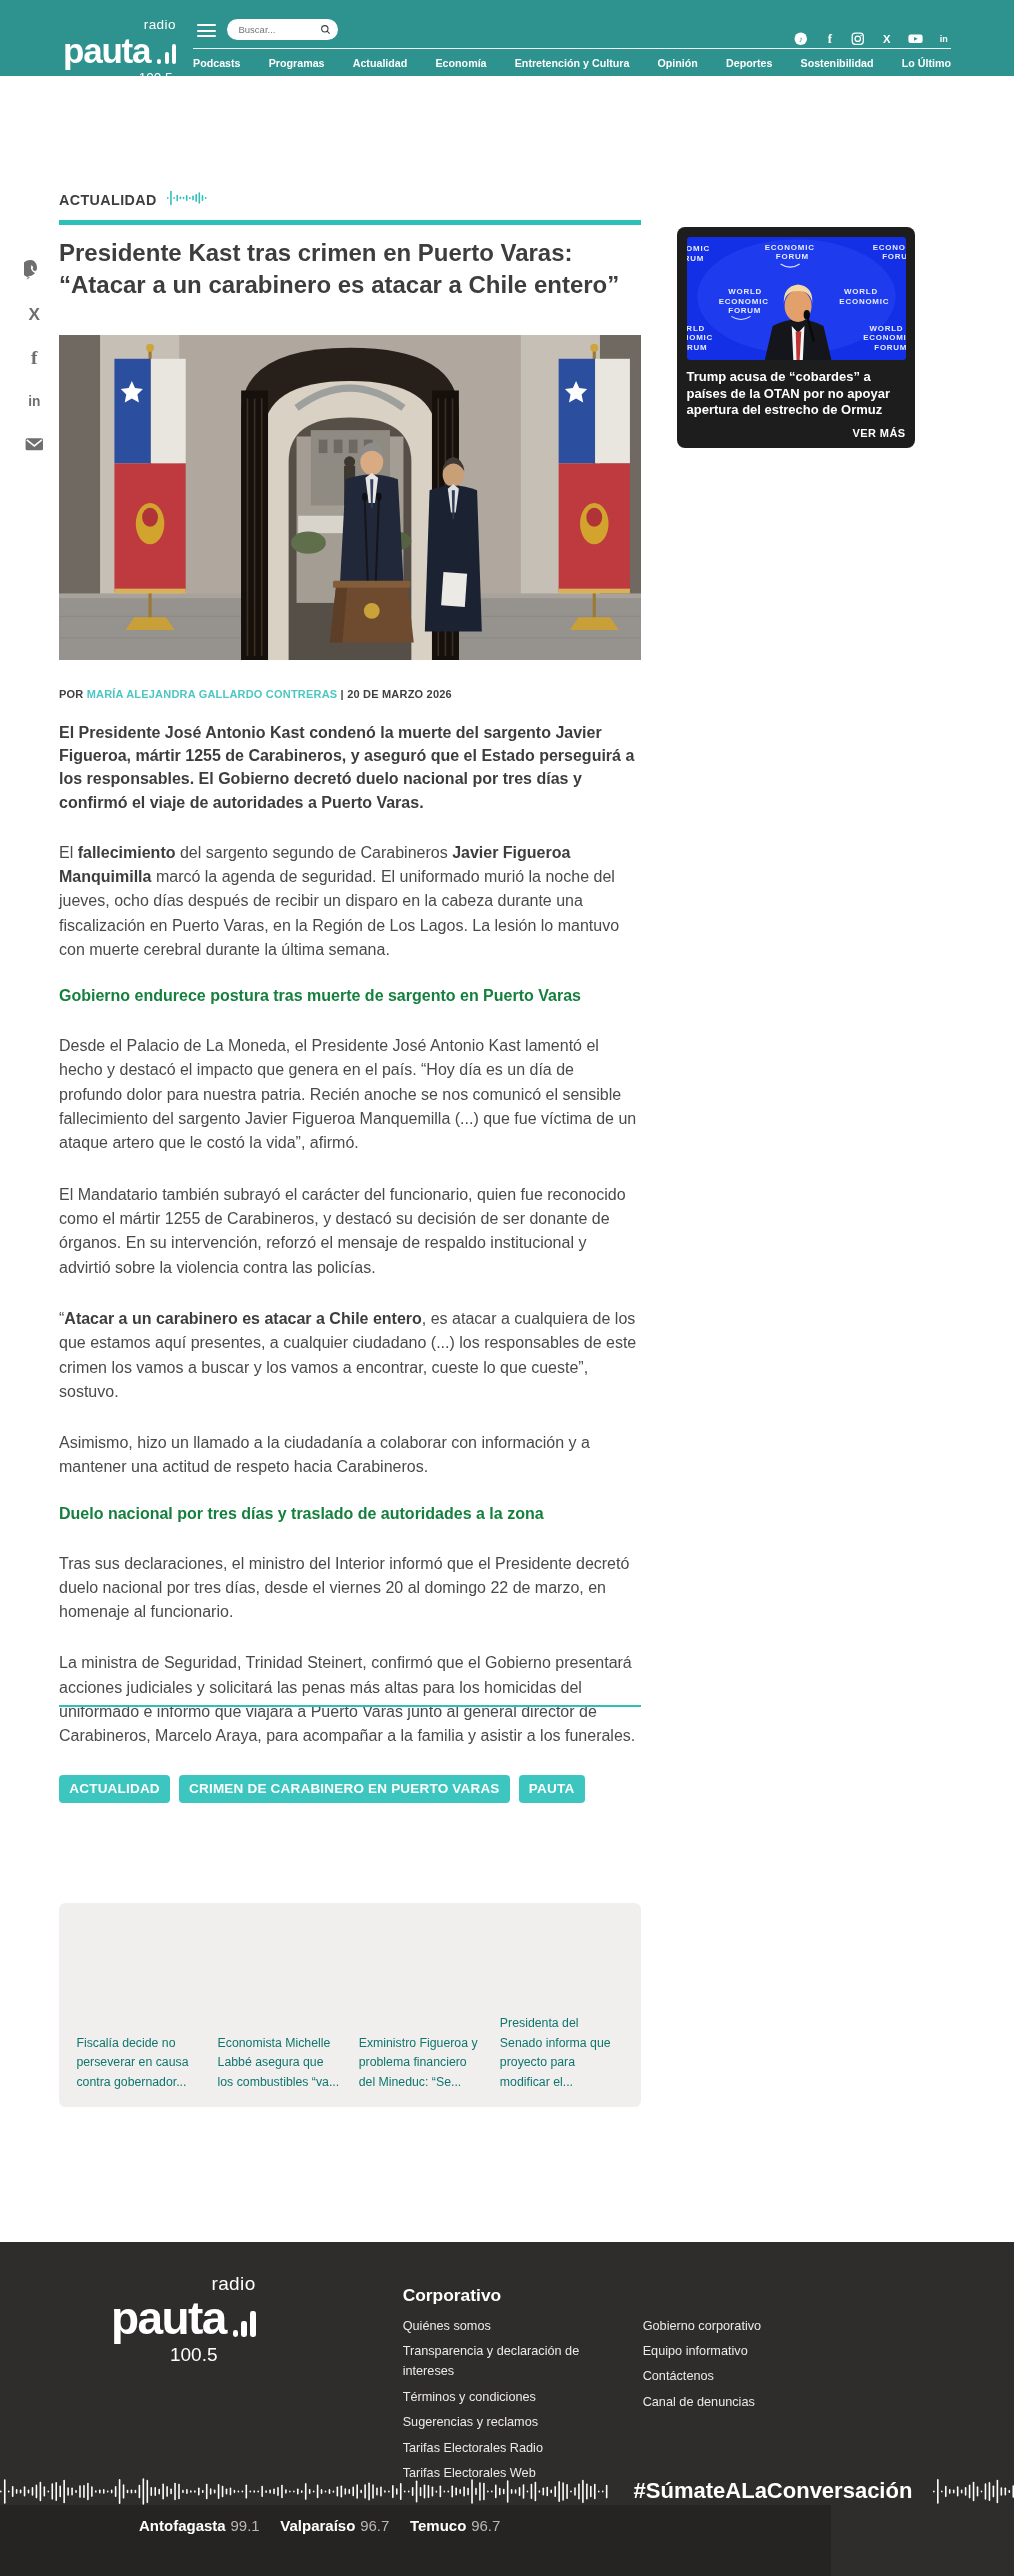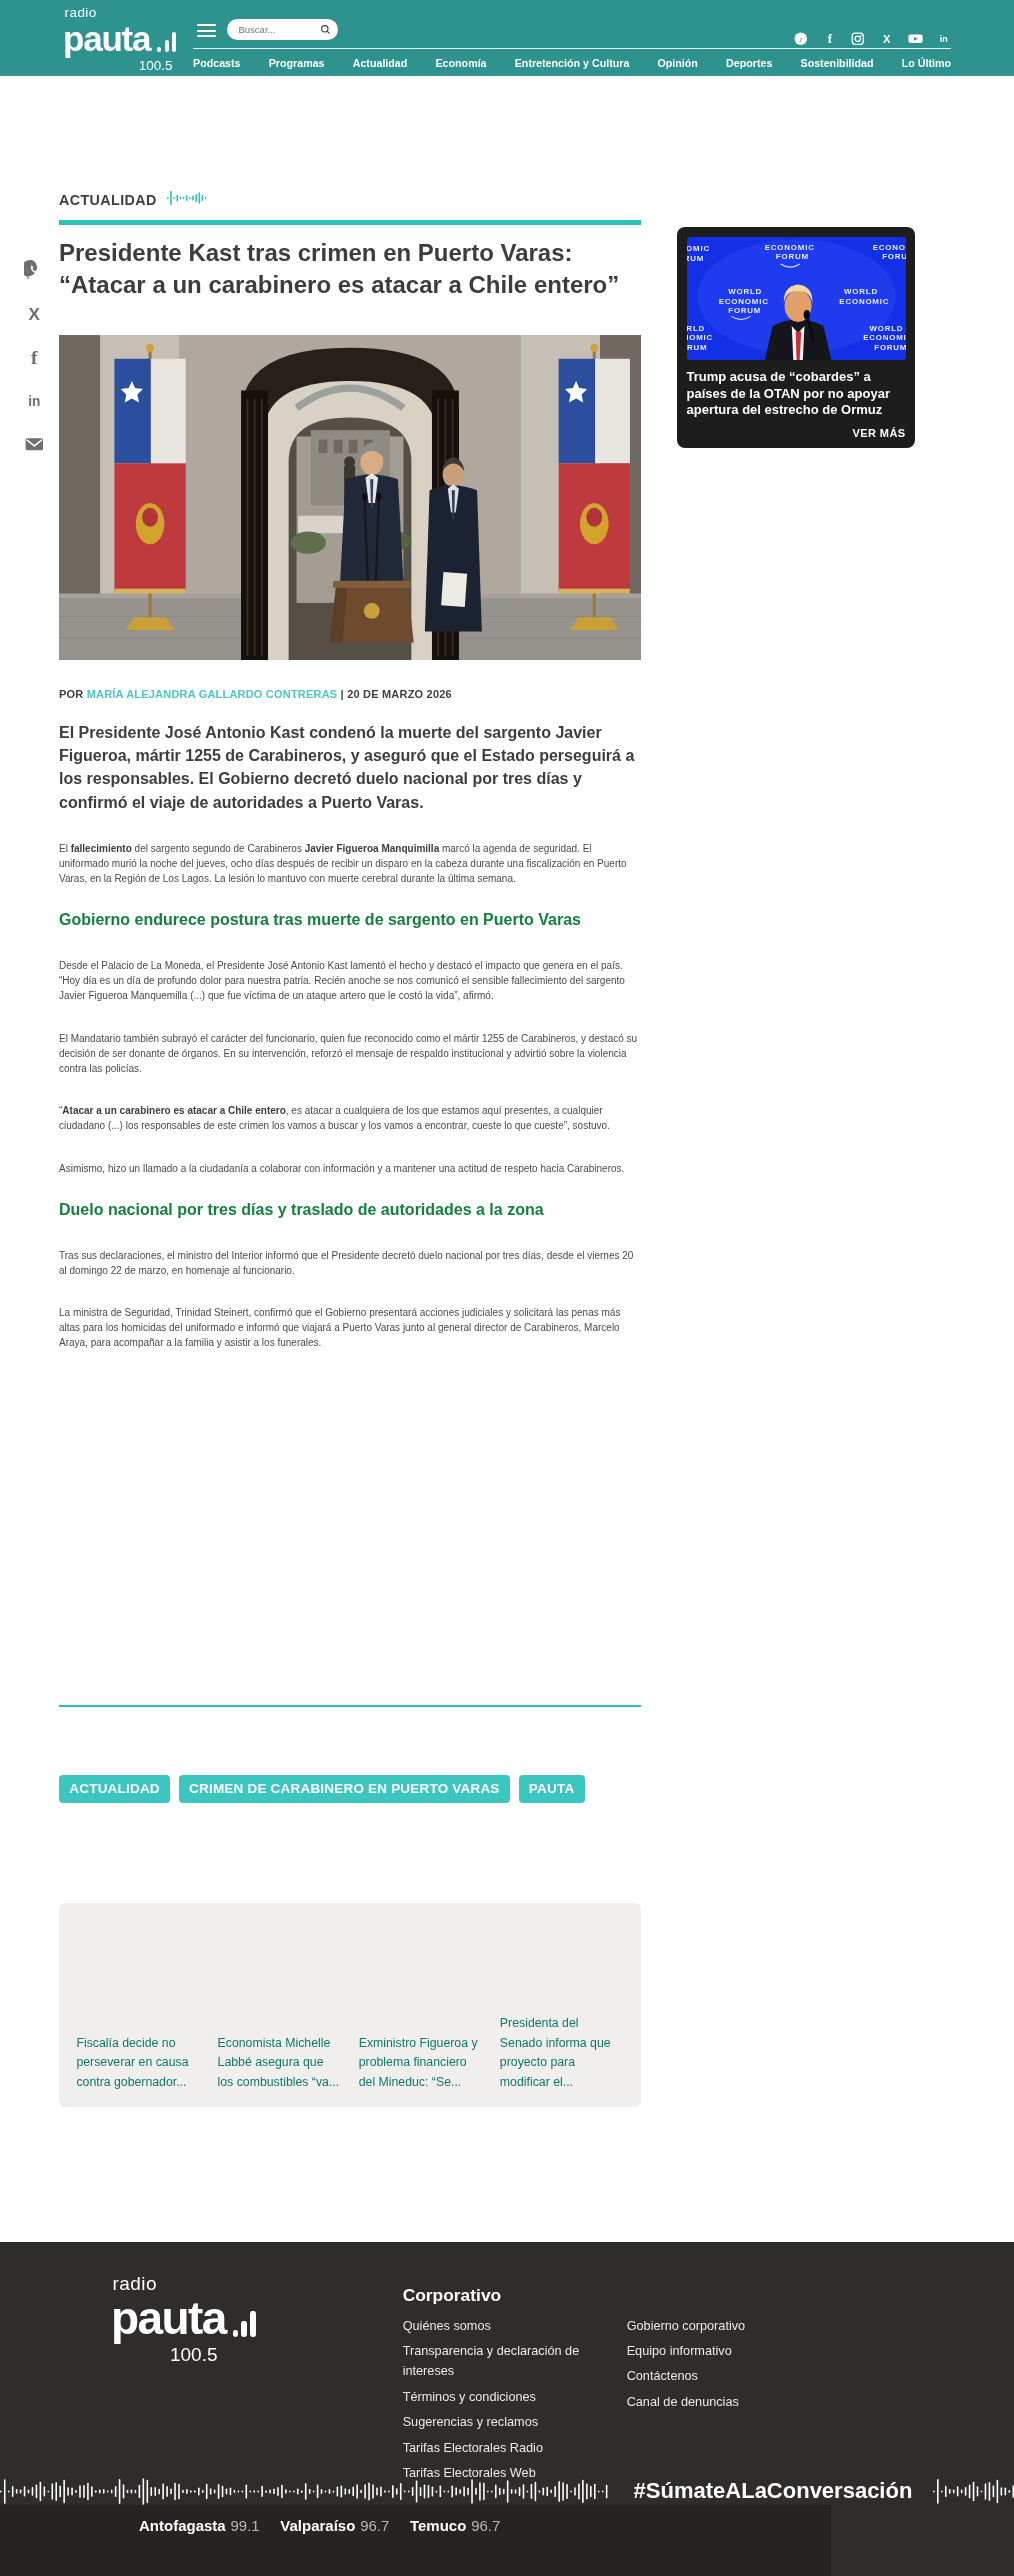--- a/index.html
+++ b/index.html
@@ -1,21 +1,21 @@
 <!DOCTYPE html>
 <html lang="es" style="font-size:12.7px"><head>
 <meta charset="utf-8">
 <style>
   html,body{margin:0;padding:0;background:#fff;}
   body{font-family:"Liberation Sans",sans-serif;}
   .page{width:1014px;height:2576px;margin:0 auto;position:relative;background:#fff;overflow:hidden;}
 
   
   .site-header{position:relative;height:76px;background:#2e938f;}
-  .logo{position:absolute;left:63px;top:6px;color:#fff;display:flex;flex-direction:column;line-height:1;cursor:pointer;}
+  .logo{position:absolute;left:63px;top:18px;color:#fff;display:flex;flex-direction:column;line-height:1;cursor:pointer;text-align:right;}
   .lg-radio{font-size:13.5px;font-weight:400;letter-spacing:0.4px;margin-left:1.6px;}
   .lg-row{display:flex;align-items:flex-end;margin-top:1.6px;}
   .lg-name{font-size:35px;font-weight:bold;letter-spacing:-1.2px;}
   .lg-bars{display:flex;align-items:flex-end;gap:3.2px;margin:0 0 4px 7.1px;}
   .lg-bars i{display:block;background:#fff;border-radius:2.4px;width:4px;}
   .lg-bars .b1{height:5.5px}.lg-bars .b2{height:12px}.lg-bars .b3{height:20px}
   .lg-freq{font-size:13.5px;align-self:flex-end;margin-top:3.2px;margin-right:3.2px;}
 
   .hamburger{position:absolute;left:197px;top:24px;width:19px;height:13.5px;display:flex;flex-direction:column;justify-content:space-between;cursor:pointer;}
   .hamburger i{height:2.4px;background:#fff;border-radius:1.6px;}
@@ -38,21 +38,21 @@
   .article{position:absolute;left:59px;top:190px;width:582px;}
   .section-row{display:flex;align-items:center;gap:10.3px;}
   .section-label{font-size:14.3px;font-weight:bold;color:#3f3f3f;letter-spacing:0.4px;}
   .accent-bar{margin-top:11px;height:4.8px;background:#2cc0b9;}
   h1.title{margin:12.7px 0 0;font-size:24px;line-height:1.3;color:#3d3d3d;font-weight:bold;}
   .photo-wrap{margin-top:35px;width:582px;height:325px;}
   .photo-wrap svg{display:block;width:582px;height:325px;}
   .byline{margin-top:28.5px;font-size:11px;font-weight:bold;color:#3f3f3f;letter-spacing:0.2px;}
   .byline a{color:#4cc7c1;text-decoration:none;cursor:pointer;}
   .lead{margin-top:20.6px;font-size:16px;font-weight:bold;line-height:1.45;color:#3d3d3d;}
-  .article-body p{margin:27px 0 0;font-size:10px;line-height:1.52;color:#4a4a4a;}
+  .article-body p{margin:27px 0 0;font-size:16px;line-height:1.52;color:#4a4a4a;}
   .article-body strong{color:#3d3d3d;}
   .article-body h2{margin:24px 0 0;font-size:16px;line-height:1.3;color:#15803d;font-weight:bold;}
   .end-rule{position:absolute;left:59px;top:1705px;width:582px;height:2.4px;background:#2cc0b9;}
 
   .tags{position:absolute;left:59px;top:1775px;display:flex;gap:8.7px;}
   .tag{background:#3cc6bf;color:#fff;font-size:13.5px;font-weight:bold;padding:6.3px 10.3px;border-radius:4px;letter-spacing:0.2px;cursor:pointer;white-space:nowrap;}
 
   .related{position:absolute;left:59px;top:1903px;width:582px;height:204px;background:#f0efee;border-radius:6.3px;display:flex;align-items:flex-end;gap:17.4px;padding:0 17.4px 14.3px;box-sizing:border-box;}
   .related .card{flex:1;font-size:12.3px;line-height:1.6;color:#0f766e;cursor:pointer;}
 
@@ -66,21 +66,21 @@
   
   .site-footer{position:absolute;left:0;top:2242px;width:1014px;height:334px;background:#2f2c2c;color:#fff;}
   .footer-main{display:flex;padding:32px 0 0 111px;}
   .logo--big .lg-radio{font-size:19px;}
   .logo--big .lg-name{font-size:46px;letter-spacing:-1.6px;}
   .logo--big .lg-bars i{width:5.5px;}
   .logo--big .lg-bars .b1{height:7.1px}.logo--big .lg-bars .b2{height:16px}.logo--big .lg-bars .b3{height:26px}
   .logo--big .lg-freq{font-size:19px;align-self:center;margin-left:24px;margin-top:4.8px;}
   .f-corp{margin-left:147px;}
   .f-corp h3{margin:11px 0 9.5px;font-size:17.4px;font-weight:bold;}
-  .f-cols{display:flex;gap:13px;}
+  .f-cols{display:flex;gap:29px;}
   .f-cols ul{list-style:none;margin:0;padding:0;font-size:12.7px;line-height:1.62;color:#eceae7;}
   .f-cols li{cursor:pointer;margin-bottom:4.8px;}
   .f-col1{width:211px;}
   .f-col2{width:182px;}
   .wave-row{position:absolute;left:0;top:235px;width:1014px;height:28.5px;display:flex;align-items:center;overflow:hidden;}
   .wave{display:flex;align-items:center;flex:none;}
   .hashtag{margin:0 20.6px;font-size:22px;font-weight:bold;white-space:nowrap;}
   .stations{position:absolute;left:0;top:263px;width:831px;height:71px;background:#262323;box-sizing:border-box;padding:12px 0 0 139px;display:flex;gap:20.6px;}
   .station{font-size:15px;white-space:nowrap;}
   .station .city{font-weight:bold;color:#fff;}

